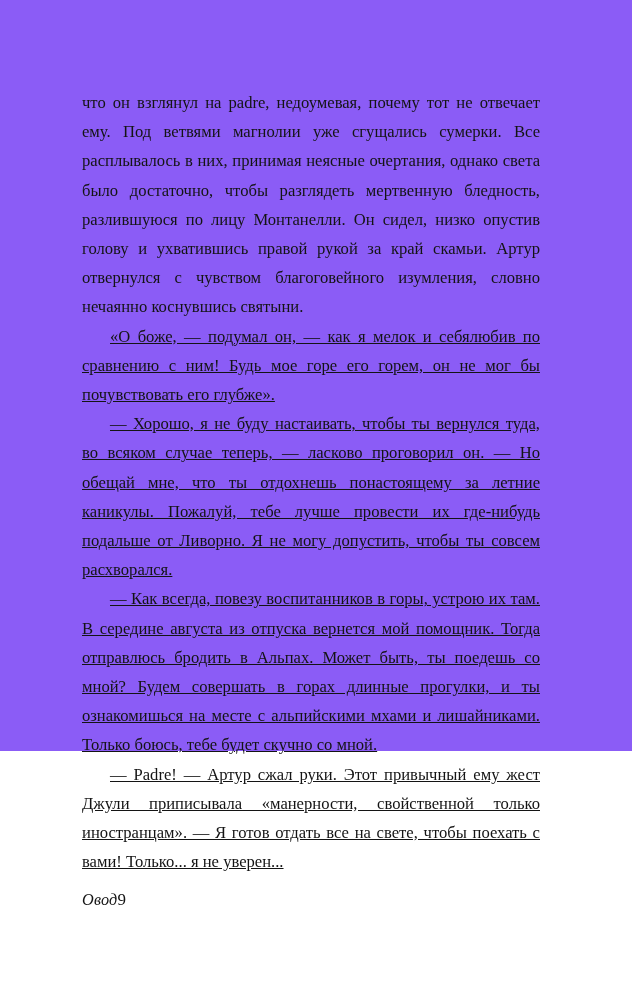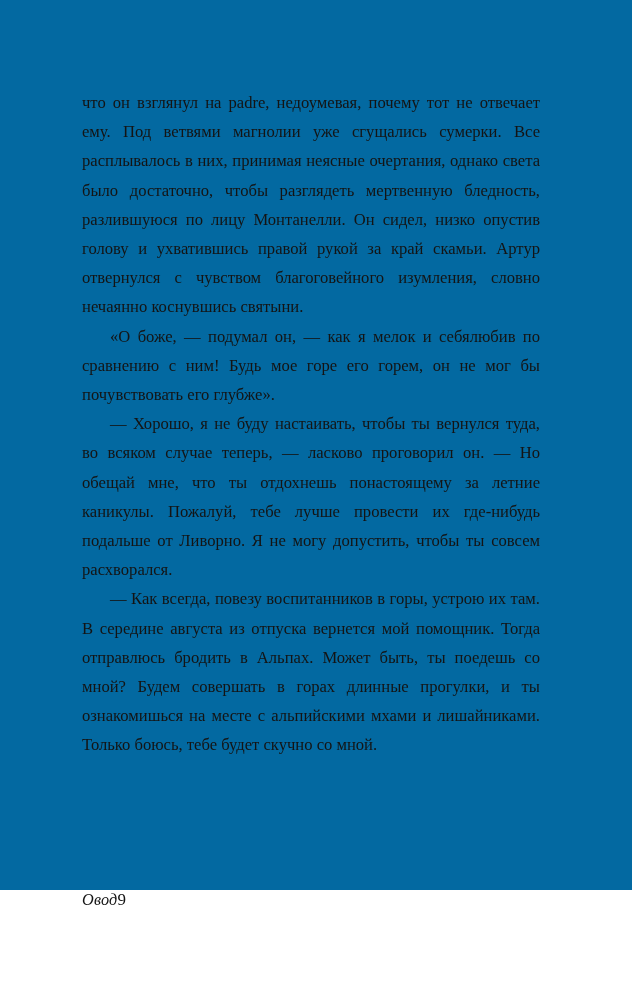--- a/index.html
+++ b/index.html
@@ -10,42 +10,43 @@
   body {
     width: 632px;
     height: 1001px;
     font-family: "Liberation Serif", "DejaVu Serif", serif;
     color: #111111;
     overflow: hidden;
   }
   .page {
     position: relative;
     width: 632px;
-    height: 890px;
-    background: #0369a1;
+    height: 751px;
+    background: #8b5cf6;
     box-sizing: border-box;
     padding-left: 28px;
   }
   .text-column {
     position: absolute;
     left: 82px;
     top: 88px;
     width: 458px;
   }
   .para {
     margin: 0;
     font-size: 16.6px;
     line-height: 29.2px;
     text-align: justify;
     text-justify: inter-word;
     hyphens: manual;
     color: #141414;
   }
   .para.indent {
     text-indent: 28px;
+    text-decoration: underline;
   }
   .footer {
     position: absolute;
     left: 82px;
     right: 92px;
     top: 890px;
     display: flex;
     align-items: baseline;
   }
   .footer-title {
@@ -62,20 +63,21 @@
 </head>
 <body>
 
 <div class="page">
 
   <div class="text-column">
     <p class="para">что он взглянул на padre, недоумевая, почему тот не отвечает ему. Под ветвями магнолии уже сгущались сумерки. Все расплывалось в них, принимая неясные очертания, однако света было достаточно, чтобы разглядеть мертвенную бледность, разлившуюся по лицу Монтанелли. Он сидел, низко опустив голову и ухватившись правой рукой за край скамьи. Артур отвернулся с чувством благоговейного изумления, словно нечаянно коснувшись святыни.</p>
     <p class="para indent">«О боже, — подумал он, — как я мелок и себялюбив по сравнению с ним! Будь мое горе его горем, он не мог бы почувствовать его глубже».</p>
     <p class="para indent">— Хорошо, я не буду настаивать, чтобы ты вернулся туда, во всяком случае теперь, — ласково проговорил он. — Но обещай мне, что ты отдохнешь понастоящему за летние каникулы. Пожалуй, тебе лучше провести их где-нибудь подальше от Ливорно. Я не могу допустить, чтобы ты совсем расхворался.</p>
     <p class="para indent">— Как всегда, повезу воспитанников в горы, устрою их там. В середине августа из отпуска вернется мой помощник. Тогда отправлюсь бродить в Альпах. Может быть, ты поедешь со мной? Будем совершать в горах длинные прогулки, и ты ознакомишься на месте с альпийскими мхами и лишайниками. Только боюсь, тебе будет скучно со мной.</p>
+    <p class="para indent">— Padre! — Артур сжал руки. Этот привычный ему жест Джули приписывала «манерности, свойственной только иностранцам». — Я готов отдать все на свете, чтобы поехать с вами! Только... я не уверен...</p>
   </div>
 
   <div class="footer">
     <span class="footer-title">Овод</span>
     <span class="footer-page">9</span>
   </div>
 
 </div>
 
 </body></html>

